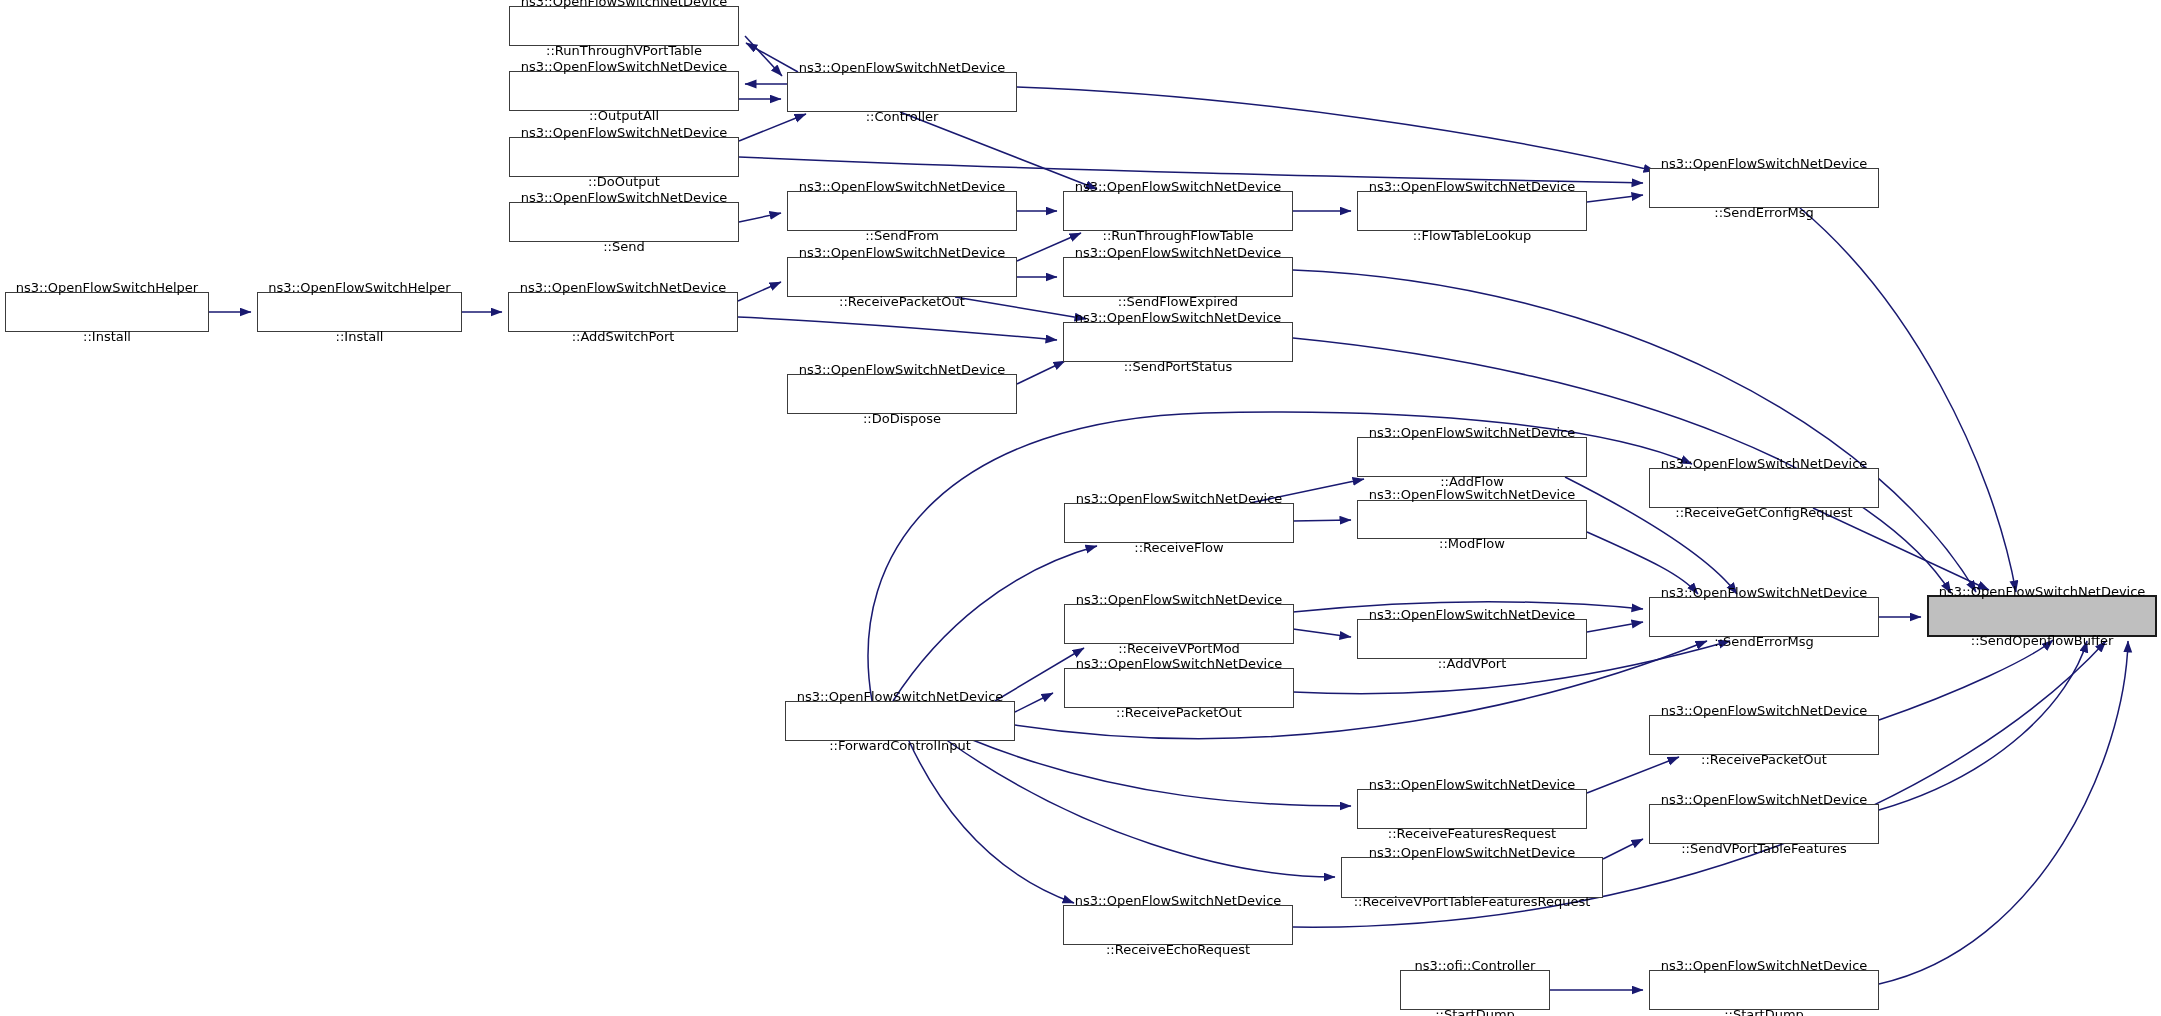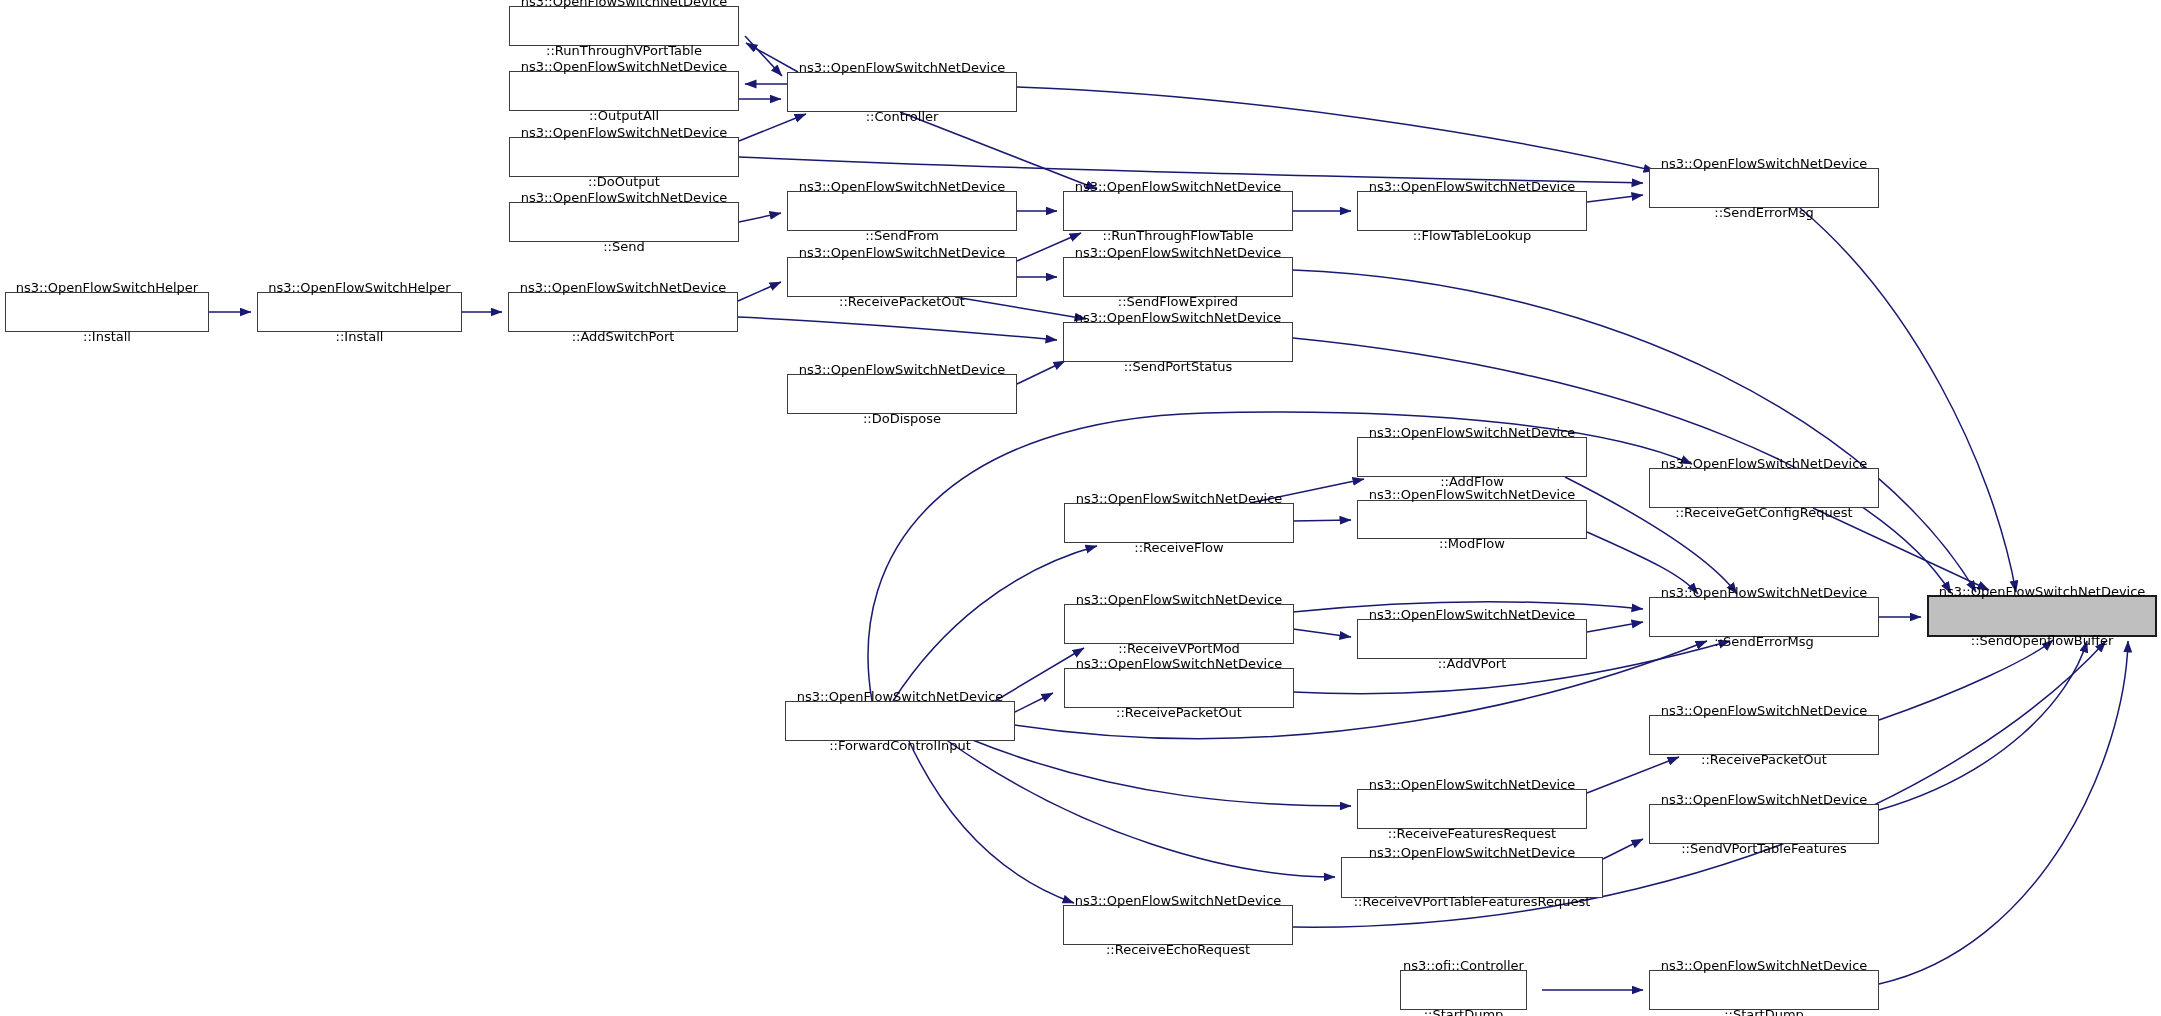--- a/index.html
+++ b/index.html
@@ -188,21 +188,21 @@
         <span>::SendVPortTableFeatures</span>
       </div>
       <div class="node" style="left: 1341px; top: 857px; width: 262px; height: 41px;">
         <span>ns3::OpenFlowSwitchNetDevice</span>
         <span>::ReceiveVPortTableFeaturesRequest</span>
       </div>
       <div class="node" style="left: 1063px; top: 905px; width: 230px; height: 40px;">
         <span>ns3::OpenFlowSwitchNetDevice</span>
         <span>::ReceiveEchoRequest</span>
       </div>
-      <div class="node" style="left: 1400px; top: 970px; width: 127px; height: 40px;">
+      <div class="node" style="left: 1400px; top: 970px; width: 150px; height: 40px;">
         <span>ns3::ofi::Controller</span>
         <span>::StartDump</span>
       </div>
       <div class="node" style="left: 1649px; top: 970px; width: 230px; height: 40px;">
         <span>ns3::OpenFlowSwitchNetDevice</span>
         <span>::StartDump</span>
       </div>
       <div class="node hl" style="left: 1927px; top: 595px; width: 230px; height: 42px;">
         <span>ns3::OpenFlowSwitchNetDevice</span>
         <span>::SendOpenflowBuffer</span>

